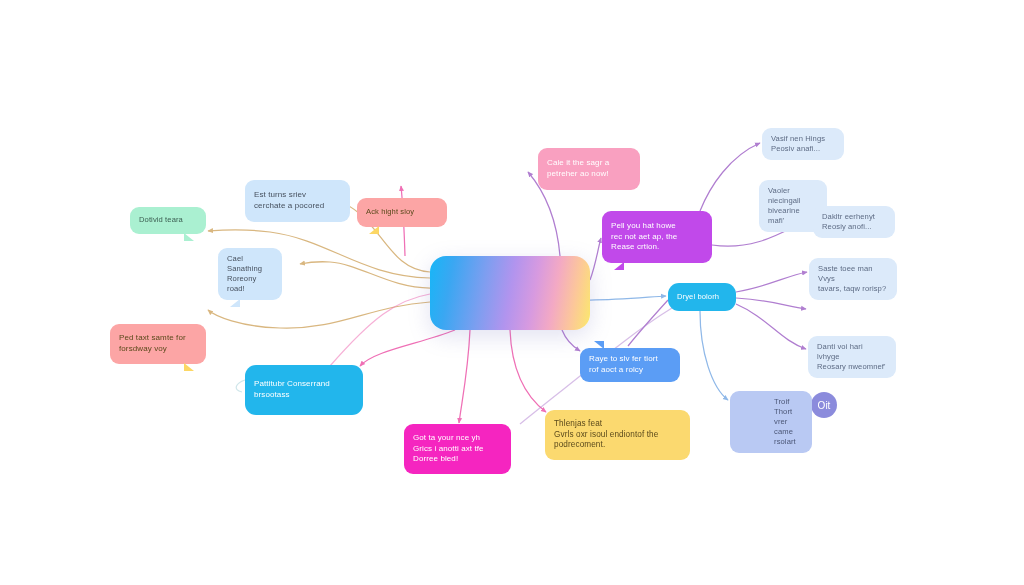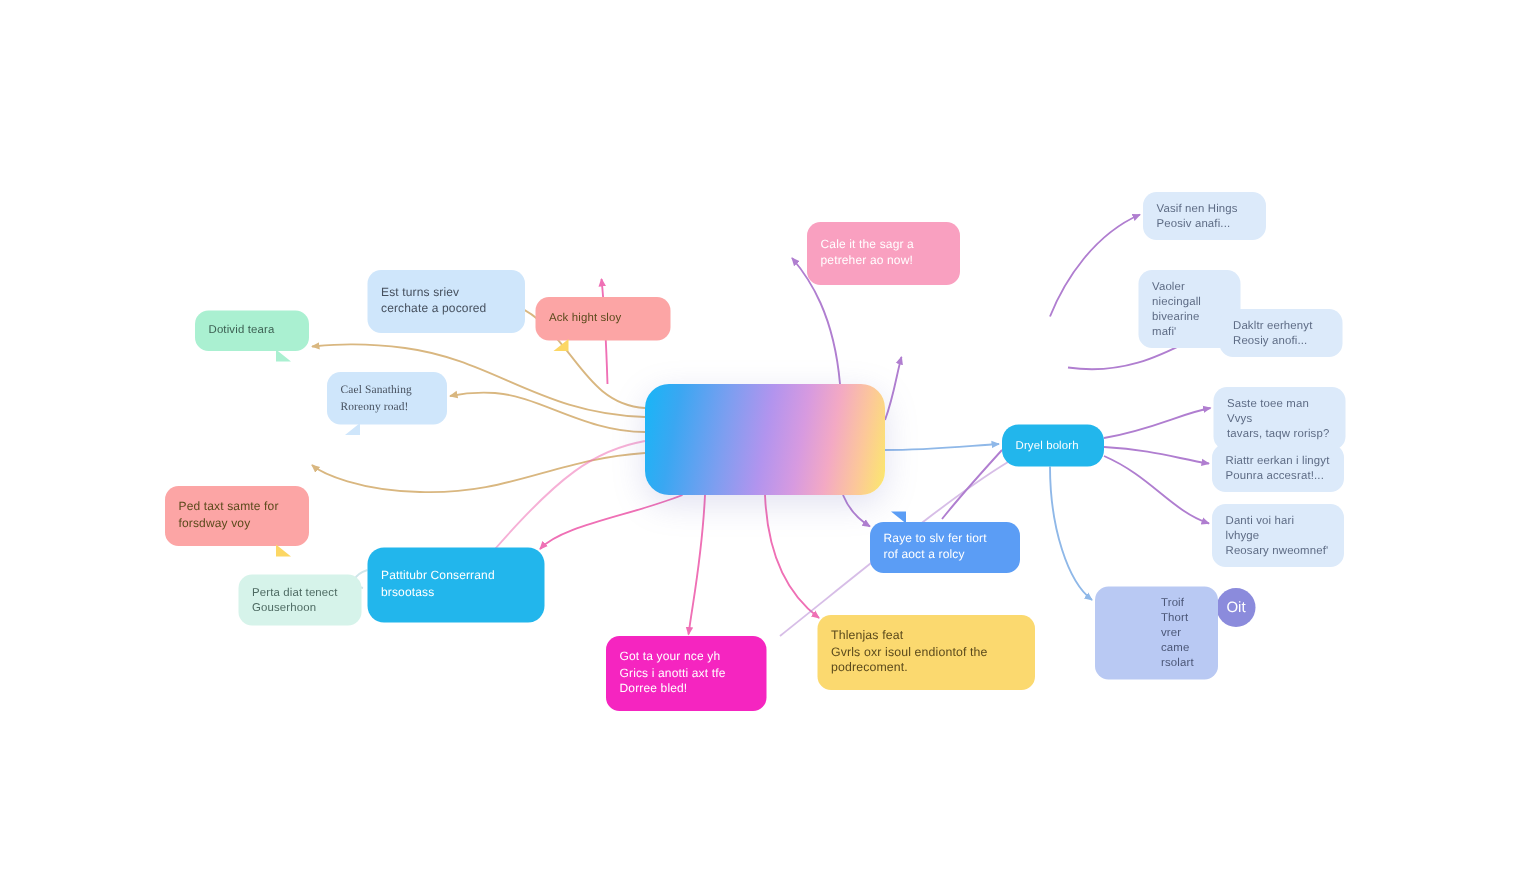--- a/index.html
+++ b/index.html
@@ -173,59 +173,56 @@
 <div class="node c-amber tail-bl bubble-amber" style="left: 357px; top: 154px; width: 90px; min-height: 29px; font-size: 7.6px;">
       <span class="txt">Ack hight sloy</span>
     </div>
     <div class="node c-lightblue" style="left: 245px; top: 180px; width: 105px; min-height: 42px; font-size: 8px;">
       <span class="txt">Est turns sriev
 cerchate a pocored</span>
     </div>
     <div class="node c-mint tail-br bubble-mint" style="left: 130px; top: 207px; width: 76px; min-height: 27px; font-size: 7.6px;">
       <span class="txt">Dotivid teara</span>
     </div>
-    <div class="node c-lightblue tail-bl bubble-lightblue" style="left: 218px; top: 248px; width: 80px; min-height: 35px; font-size: 7.6px; font-family: Liberation Serif, serif;">
+    <div class="node c-lightblue tail-bl bubble-lightblue" style="left: 218px; top: 248px; width: 64px; min-height: 35px; font-size: 7.6px;">
       <span class="txt">Cael Sanathing
 Roreony road!</span>
     </div>
     <div class="node c-amber tail-br bubble-amber" style="left: 110px; top: 280px; width: 96px; min-height: 40px; font-size: 8px;">
       <span class="txt">Ped taxt samte for
 forsdway voy</span>
     </div>
-    <div class="node c-paleMint" style="left: 159px; top: 383px; width: 82px; min-height: 34px; font-size: 7.6px;">
-      <span class="txt">Perta diat tenect
-Gouserhoon</span>
-    </div>
     <div class="node c-cyan" style="left: 245px; top: 365px; width: 118px; min-height: 50px; font-size: 8px;">
       <span class="txt">Pattitubr Conserrand
 brsootass</span>
     </div>
     <div class="node c-pinkSoft" style="left: 538px; top: 148px; width: 102px; min-height: 42px; font-size: 8px;">
       <span class="txt">Cale it the sagr a
 petreher ao now!</span>
     </div>
+    <div class="node c-purple tail-bl bubble-purple" style="left: 602px; top: 211px; width: 110px; min-height: 52px; font-size: 8px;">
+      <span class="txt">Pell you hat howe
+rec not aet ap, the
+Rease crtion.</span>
+    </div>
     <div class="node c-paleblue" style="left: 762px; top: 128px; width: 82px; min-height: 32px; font-size: 7.6px;">
       <span class="txt">Vasif nen Hings
 Peosiv anafi...</span>
     </div>
     <div class="node c-paleblue" style="left: 727px; top: 180px; width: 68px; min-height: 30px; font-size: 7.6px; margin-left: 32px;">
       <span class="txt">Vaoler niecingall
 bivearine mafi'</span>
     </div>
     <div class="node c-paleblue" style="left: 813px; top: 206px; width: 82px; min-height: 32px; font-size: 7.6px;">
       <span class="txt">Dakltr eerhenyt
 Reosiy anofi...</span>
     </div>
     <div class="node c-paleblue" style="left: 809px; top: 258px; width: 88px; min-height: 32px; font-size: 7.6px;">
       <span class="txt">Saste toee man Vvys
 tavars, taqw rorisp?</span>
-    </div>
-    <div class="node c-paleblue" style="left: 808px; top: 296px; width: 88px; min-height: 32px; font-size: 7.6px;">
-      <span class="txt">Riattr eerkan i lingyt
-Pounra accesrat!...</span>
     </div>
     <div class="node c-paleblue" style="left: 808px; top: 336px; width: 88px; min-height: 32px; font-size: 7.6px;">
       <span class="txt">Danti voi hari lvhyge
 Reosary nweomnef'</span>
     </div>
     <div class="node c-cyan" style="left: 668px; top: 283px; width: 68px; min-height: 28px; font-size: 7.6px;">
       <span class="txt">Dryel bolorh</span>
     </div>
     <div class="node c-cornflow tail-tl bubble-cornflow" style="left: 580px; top: 348px; width: 100px; min-height: 34px; font-size: 8px;">
       <span class="txt">Raye to slv fer tiort

